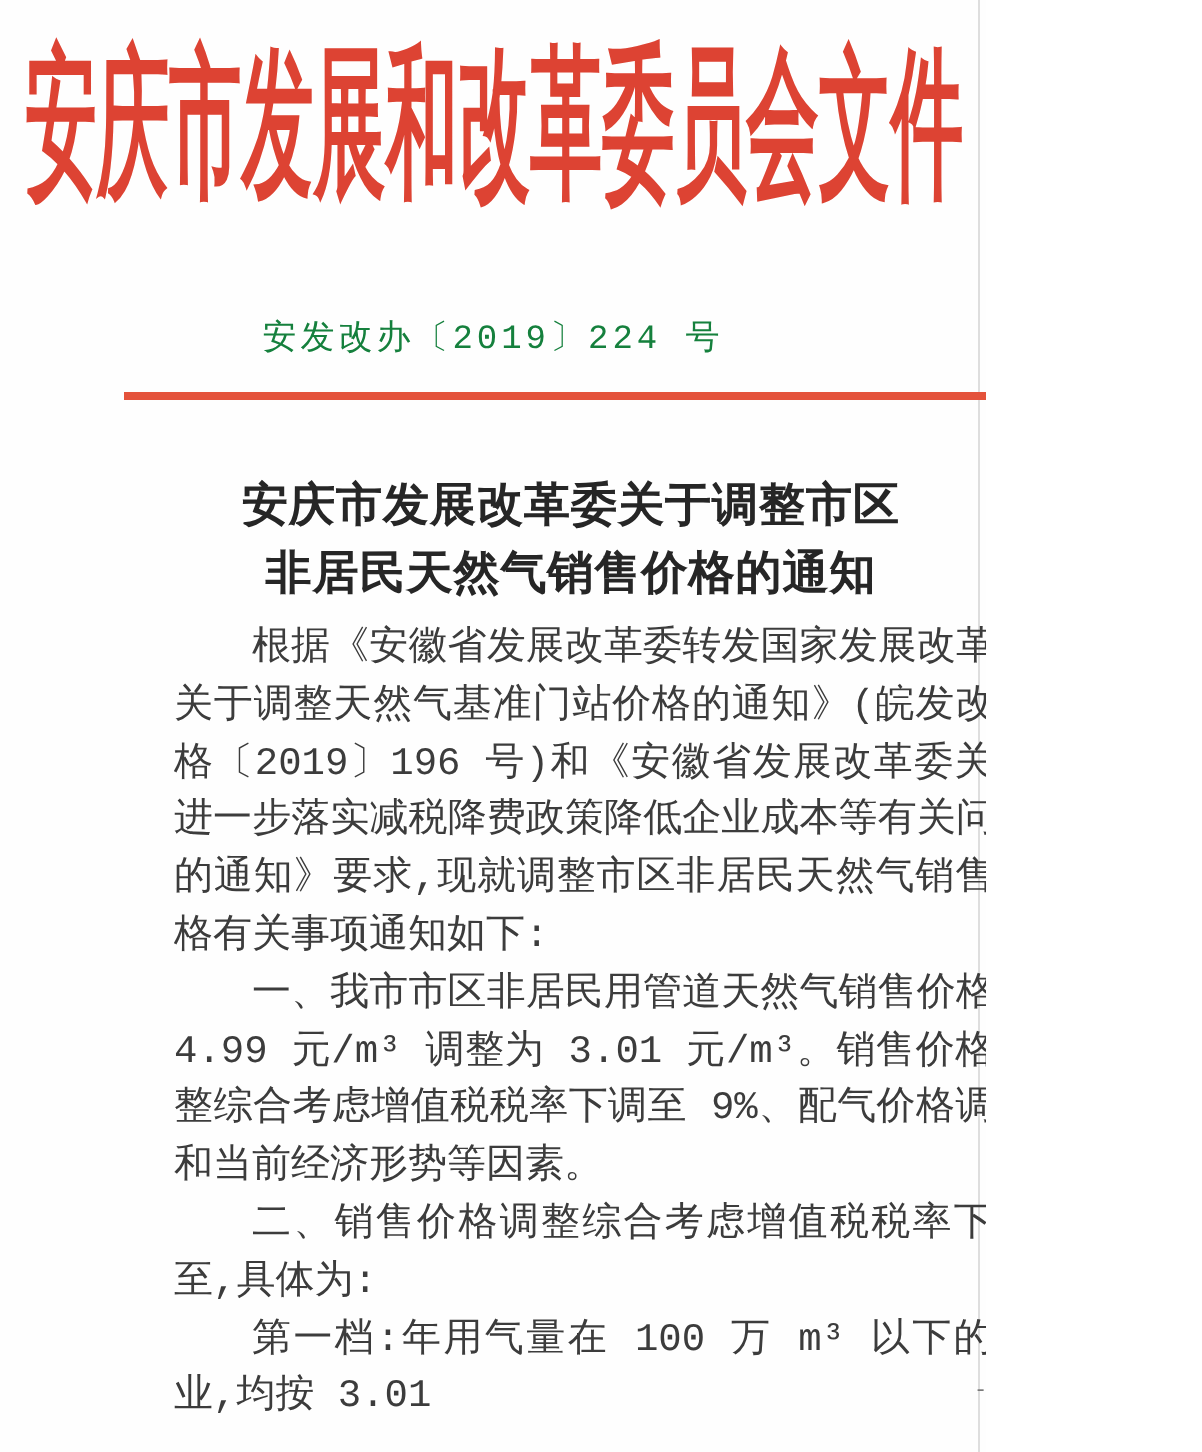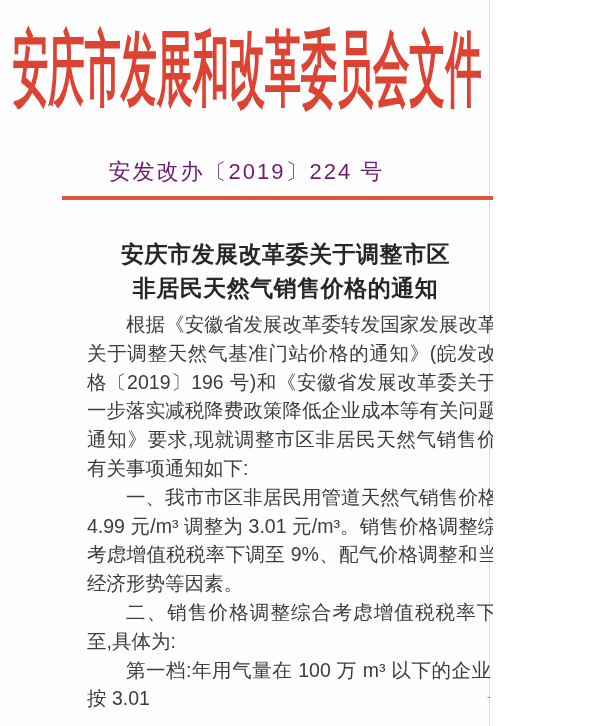--- a/index.html
+++ b/index.html
@@ -1,21 +1,21 @@
 <!DOCTYPE html>
 <html><head>
 <meta charset="utf-8">
 <style>
   html,body { margin:0; padding:0; background:#ffffff; }
   .page {
     position:relative;
     width:493px; height:726px;
     background:#fefefdff;
     background:#fefefe;
-    font-family:Liberation Sans, sans-serif;
+    font-family:Liberation Mono, monospace;
     overflow:hidden;
   }
   
   .right-edge {
     position:absolute; top:0; bottom:0; right:3px; width:1px;
     background:#dedede;
   }
   
   .agency-header {
     position:absolute; top:24px; left:0; right:0;
@@ -24,21 +24,21 @@
   .agency-header .txt {
     white-space:nowrap;
     font-size:82px; font-weight:bold;
     transform:scaleX(0.44);
     transform-origin:center top;
     line-height:1.1;
   }
   .doc-number {
     position:absolute; top:157px; left:0; width:100%;
     text-align:center;
-    font-size:22px; color:#701a75; letter-spacing:2px;
+    font-size:17px; color:#15803d; letter-spacing:2px;
   }
   .red-rule {
     position:absolute; top:196px; left:62px;
     width:471px; height:4px;
   }
   .doc-title {
     position:absolute; top:237px; left:0; width:100%;
     text-align:center;
     font-size:23px; font-weight:bold; color:#262626;
     line-height:34px; letter-spacing:0.5px;margin-left:39px;

